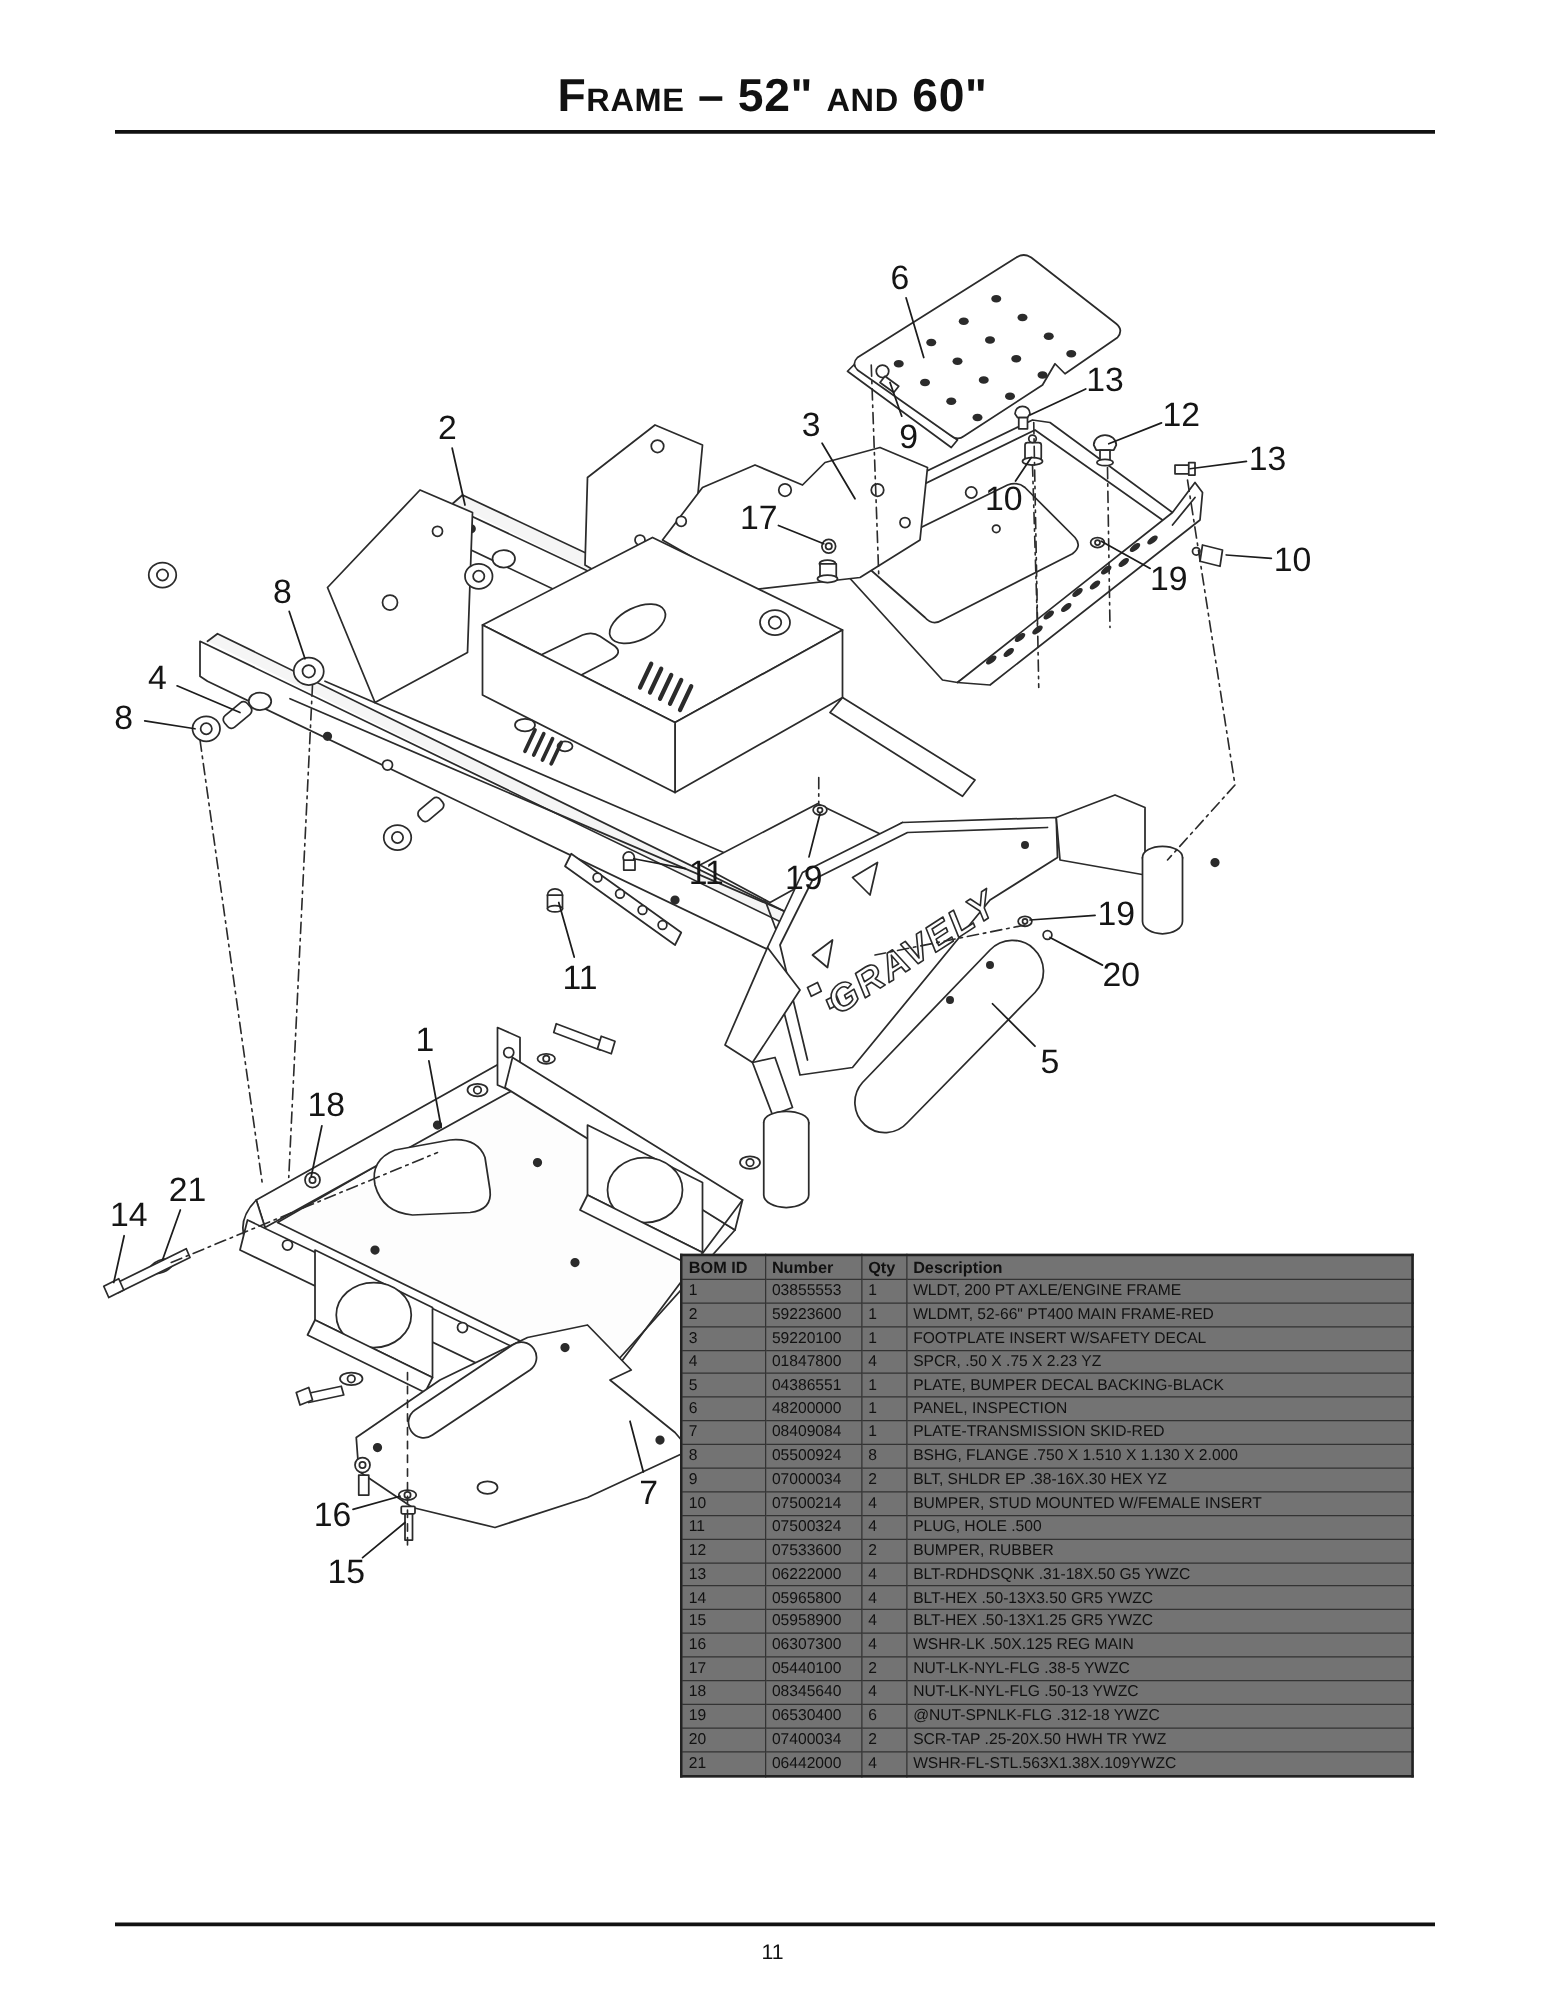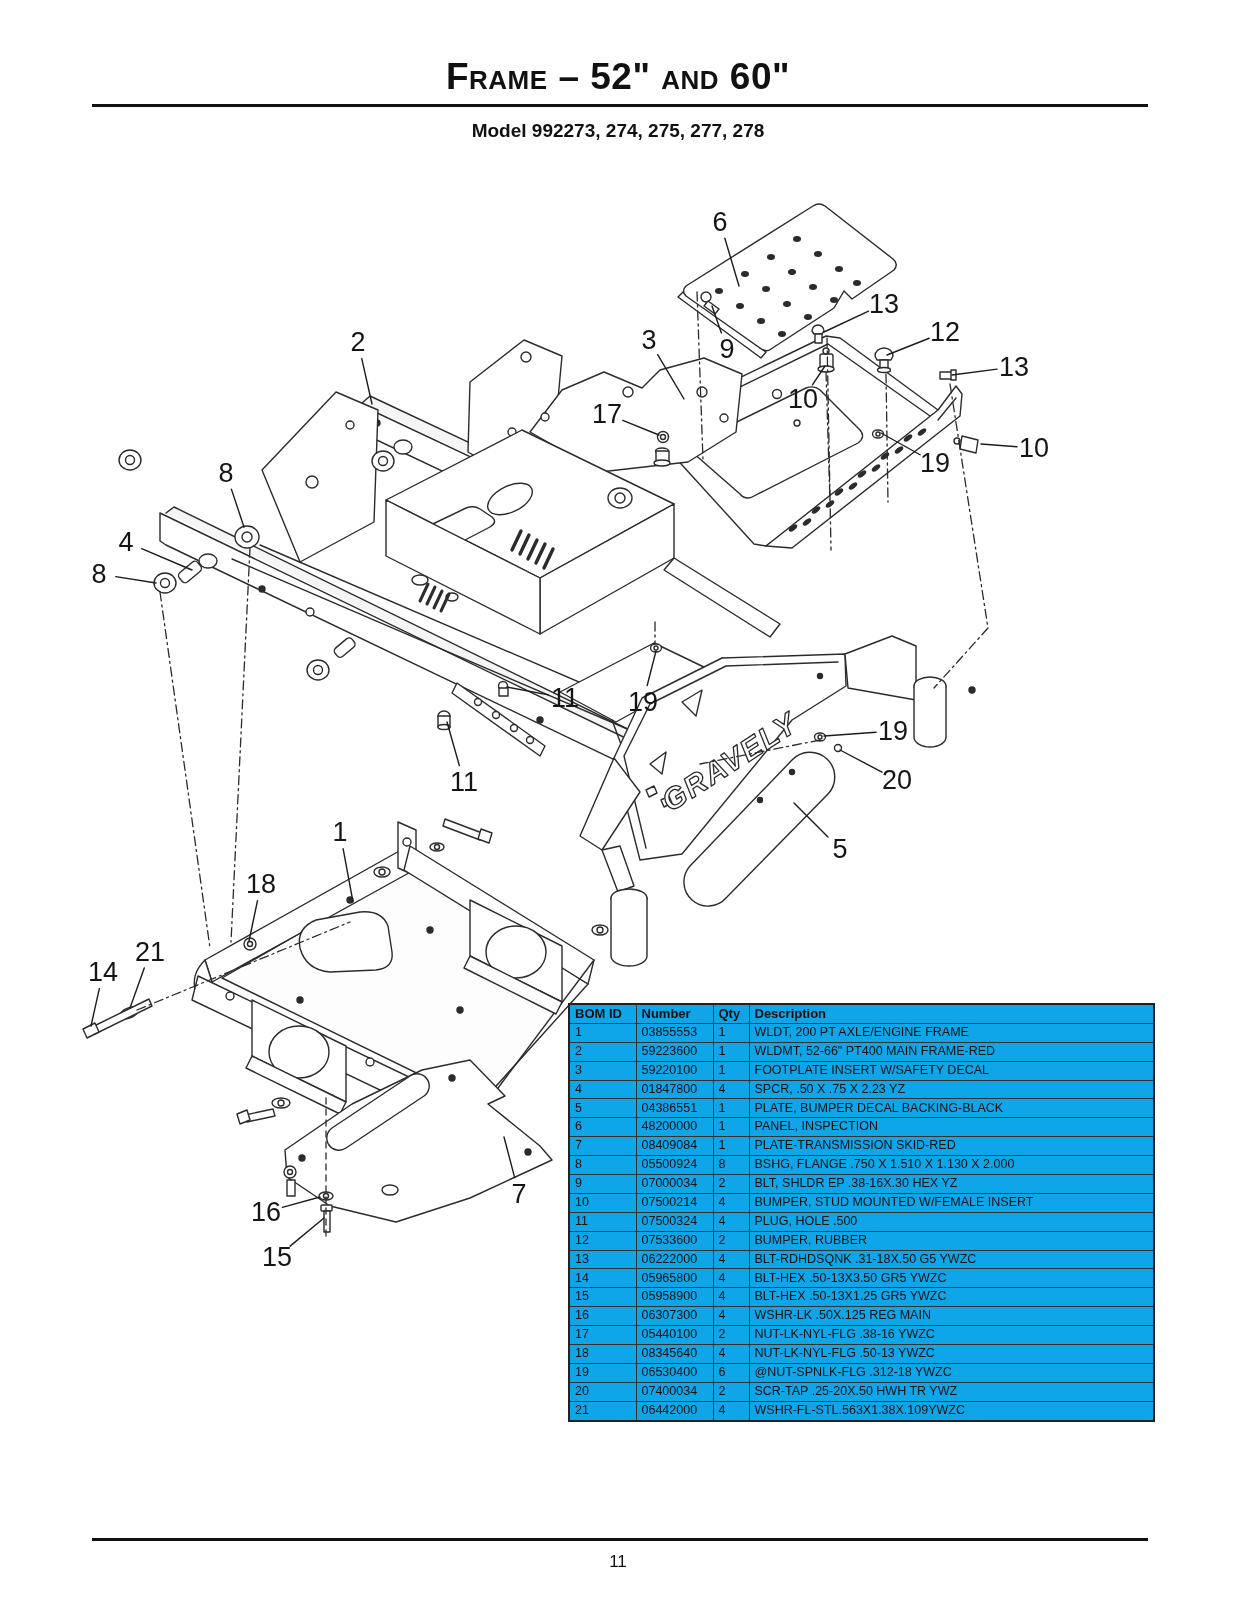--- a/index.html
+++ b/index.html
@@ -11,36 +11,35 @@
   .rule-top{top:104px;}
   .rule-bottom{top:1538px;}
   .subtitle{position:absolute;top:120px;left:0;width:100%;text-align:center;
             font-size:19px;font-weight:bold;margin:0;}
   .pagenum{position:absolute;top:1552px;left:0;width:100%;text-align:center;
            font-size:17px;margin:0;}
   svg.diagram{position:absolute;left:0;top:0;width:1236px;height:1600px;}
   .callout{font-size:27px;fill:#151515;}
   .brand{font-size:30px;font-weight:bold;font-style:italic;letter-spacing:2px;
          fill:#ffffff;stroke:#2b2b2b;stroke-width:1.3px;}
-  table.bom{position:absolute;left:568px;top:1003px;width:585px;border-collapse:collapse;
-            border:2.5px solid #222;table-layout:fixed;background:#0ea5e9;}
+  table.bom{position:absolute;left:544px;top:1003px;width:585px;border-collapse:collapse;
+            border:2.5px solid #222;table-layout:fixed;background:#737373;}
   table.bom th,table.bom td{border:1.4px solid #333;font-size:12.5px;height:17.9px;
             padding:0 0 0 5px;text-align:left;white-space:nowrap;overflow:hidden;
             line-height:1.1;}
   table.bom th{font-size:13px;font-weight:bold;}
   col.c1{width:67px;} col.c2{width:77px;} col.c3{width:36px;} col.c4{width:405px;}
 </style>
 </head>
 <body>
 
 <div class="page">
 
   <h1 class="title">Frame – 52" and 60"</h1>
   <div class="rule rule-top"></div>
-  <h2 class="subtitle">Model 992273, 274, 275, 277, 278</h2>
 
   <svg id="diagram-svg" class="diagram" viewBox="0 0 1236 1600">
     <g stroke="#2b2b2b" stroke-width="1.4" fill="#ffffff" stroke-linejoin="round" stroke-linecap="round">
 
       <g>
         <path d="M766,352 L761,358 L678,297 L683,292 Z"></path>
         <path d="M813,206 Q819,202 825,206 L893,259 Q899,264 894,270 L852,299 L844,291 L834,308 L771,349 Q766,353 760,348 L686,296 Q681,291 686,286 Z"></path>
         <g fill="#2b2b2b" stroke="none">
           <ellipse cx="719" cy="291" rx="4" ry="3"></ellipse>
             <ellipse cx="745" cy="274" rx="4" ry="3"></ellipse>
@@ -470,21 +469,21 @@
         <tr>
           <td>16</td>
           <td>06307300</td>
           <td>4</td>
           <td>WSHR-LK .50X.125 REG MAIN</td>
         </tr>
         <tr>
           <td>17</td>
           <td>05440100</td>
           <td>2</td>
-          <td>NUT-LK-NYL-FLG .38-16 YWZC</td>
+          <td>NUT-LK-NYL-FLG .38-5 YWZC</td>
         </tr>
         <tr>
           <td>18</td>
           <td>08345640</td>
           <td>4</td>
           <td>NUT-LK-NYL-FLG .50-13 YWZC</td>
         </tr>
         <tr>
           <td>19</td>
           <td>06530400</td>

